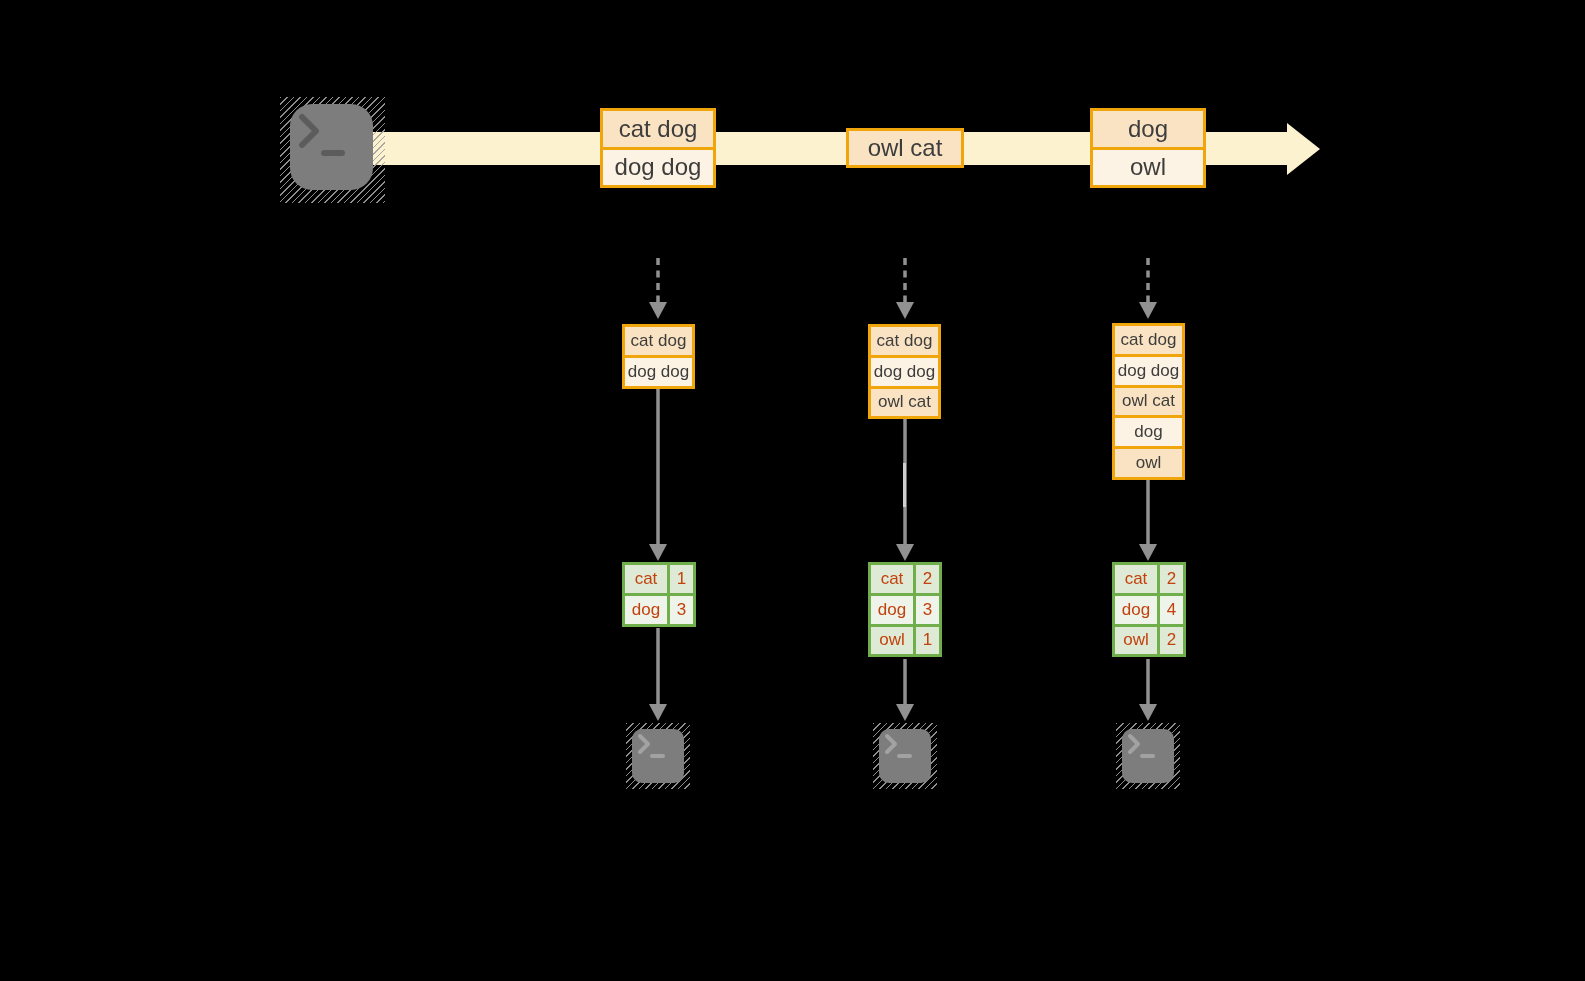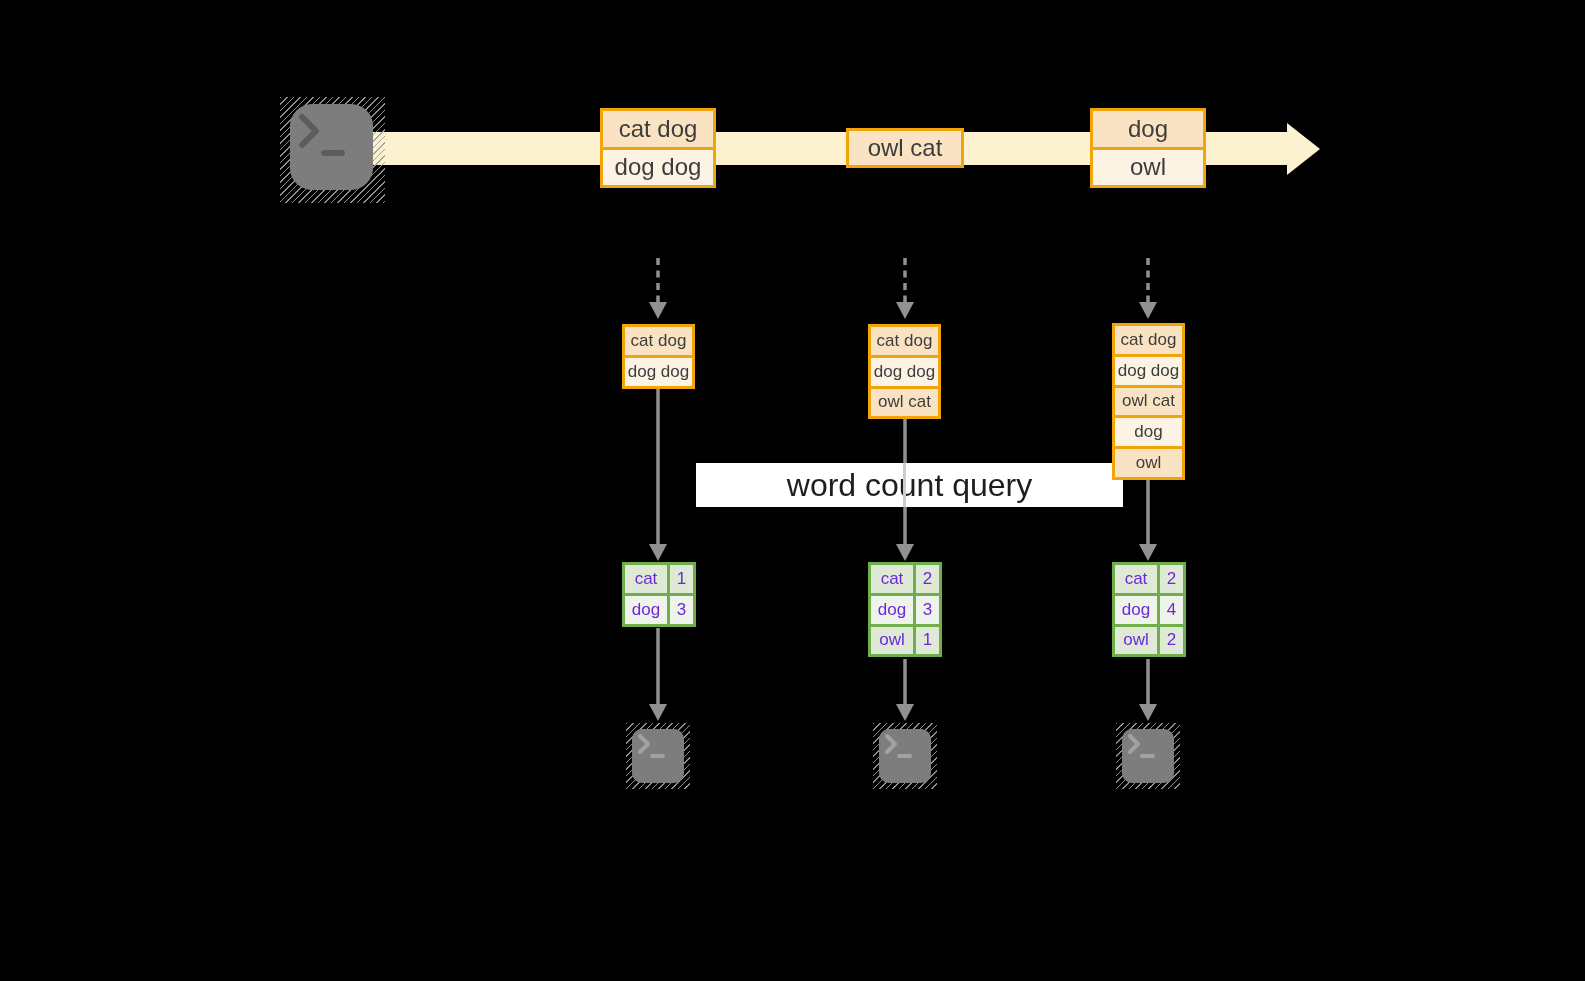--- a/index.html
+++ b/index.html
@@ -48,21 +48,21 @@
   .state1{ left:622px; top:324px; }
   .state2{ left:868px; top:324px; }
   .state3{ left:1112px; top:323px; }
   
   .gtable{
     position:absolute; display:grid; grid-template-columns:42px 23px; gap:3px; padding:3px;
     background:var(--green-border,#6fae4a); z-index:4;
   }
   .gtable .cell{
     display:flex; align-items:center; justify-content:center;
-    height:27.8px; font-size:17px; color:#6d28d9;
+    height:27.8px; font-size:17px; color:#c2410c;
   }
   .gtable .cell.gd{ background:var(--green-cell-dark,#dfead6); }
   .gtable .cell.gl{ background:var(--green-cell-light,#eef4ea); }
   .table1{ left:622px; top:562px; }
   .table2{ left:868px; top:562px; }
   .table3{ left:1112px; top:562px; }
   
   .arrow{ position:absolute; z-index:1; }
   
   .query-band{
@@ -140,23 +140,20 @@
   </svg>
   <svg class="arrow" style="left:893px; top:418px;" width="24" height="144">
     <line x1="12" y1="0" x2="12" y2="127" stroke="#919191" stroke-width="3.5"></line>
     <polygon points="3,126 21,126 12,143" fill="#919191"></polygon>
   </svg>
   <svg class="arrow" style="left:1136px; top:480px;" width="24" height="82">
     <line x1="12" y1="0" x2="12" y2="65" stroke="#919191" stroke-width="3.5"></line>
     <polygon points="3,64 21,64 12,81" fill="#919191"></polygon>
   </svg>
 
-  <div class="query-band">
-    <span>word count query</span>
-  </div>
   <div class="query-line-overlay"></div>
 
   <div class="gtable table1">
     <div class="cell gd">cat</div>
     <div class="cell gd">1</div>
     <div class="cell gl">dog</div>
     <div class="cell gl">3</div>
   </div>
   <div class="gtable table2">
     <div class="cell gd">cat</div>

